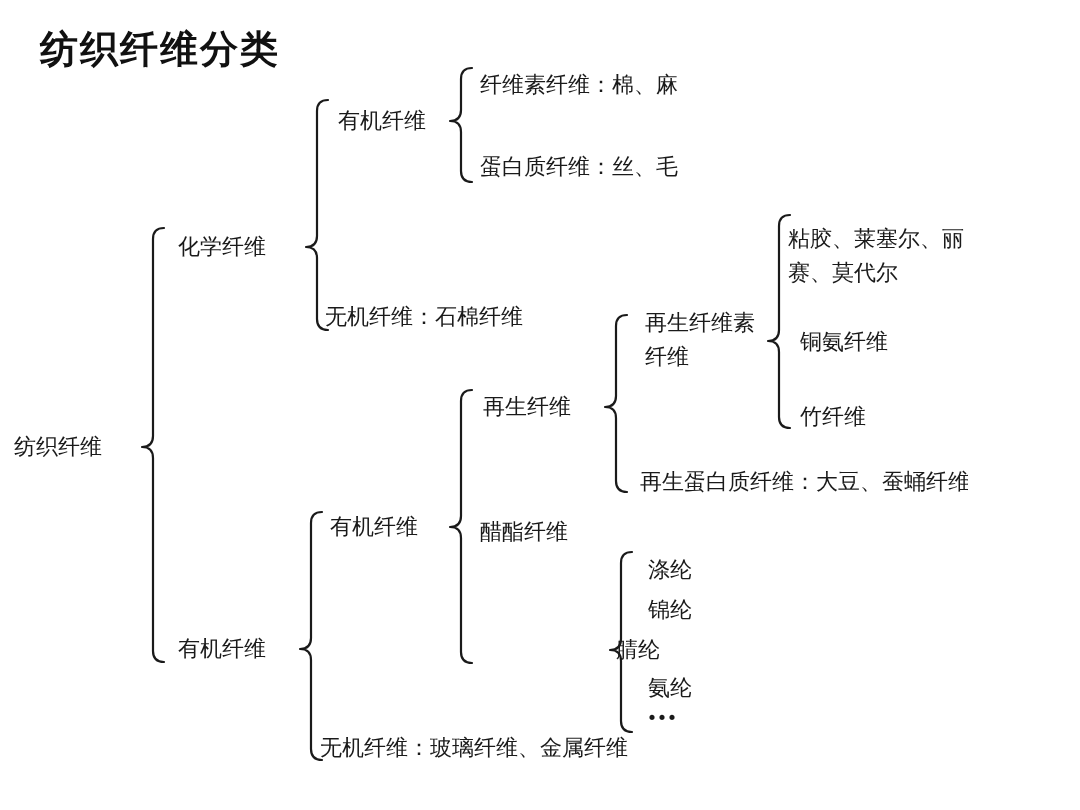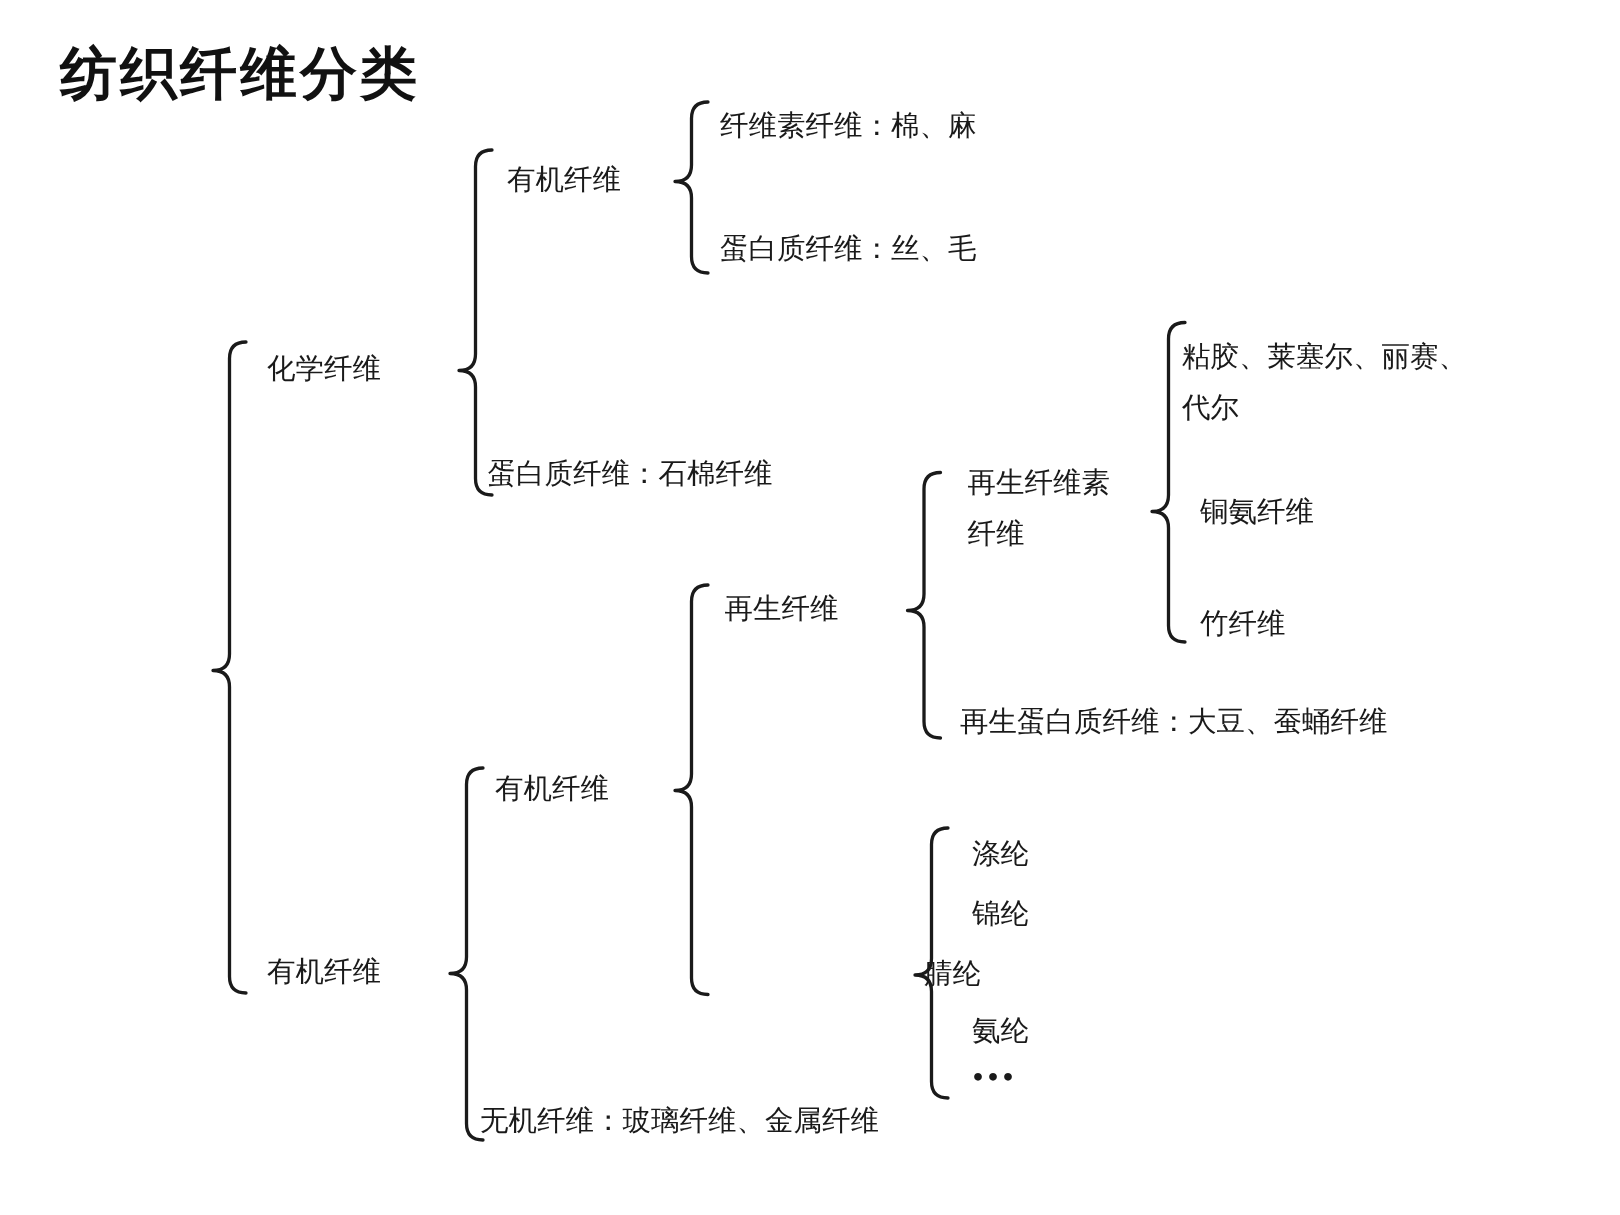--- a/index.html
+++ b/index.html
@@ -36,21 +36,21 @@
     top: 24px;
     margin: 0;
     font-family: "Liberation Sans", "DejaVu Sans", sans-serif;
     font-size: 38px;
     font-weight: 700;
     letter-spacing: 2px;
     color: #111;
   }
   .node {
     position: absolute;
-    font-size: 19px;
+    font-size: 22px;
     line-height: 34px;
     white-space: nowrap;
     color: #1a1a1a;
   }
   .node.wrap {
     white-space: normal;
   }
   .node.ellipsis {
     font-weight: 700;
     font-size: 32px;
@@ -68,38 +68,40 @@
       <path d="M 472 68 Q 461 68 461 79 L 461 110 Q 461 121 450 121 Q 461 121 461 132 L 461 171 Q 461 182 472 182"></path>
       <path d="M 322 512 Q 311 512 311 523 L 311 638 Q 311 649 300 649 Q 311 649 311 660 L 311 749 Q 311 760 322 760"></path>
       <path d="M 472 390 Q 461 390 461 401 L 461 516 Q 461 527 450 527 Q 461 527 461 538 L 461 652 Q 461 663 472 663"></path>
       <path d="M 627 315 Q 616 315 616 326 L 616 396 Q 616 407 605 407 Q 616 407 616 418 L 616 481 Q 616 492 627 492"></path>
       <path d="M 790 215 Q 779 215 779 226 L 779 330 Q 779 341 768 341 Q 779 341 779 352 L 779 417 Q 779 428 790 428"></path>
       <path d="M 632 552 Q 621 552 621 563 L 621 639 Q 621 650 610 650 Q 621 650 621 661 L 621 721 Q 621 732 632 732"></path>
     </svg>
 
   <h1 class="title">纺织纤维分类</h1>
 
+  <div class="node" style="left:14px;  top:430px">纺织纤维</div>
 
   <div class="node" style="left:178px; top:230px">化学纤维</div>
   <div class="node" style="left:178px; top:632px">有机纤维</div>
 
   <div class="node" style="left:338px; top:104px">有机纤维</div>
   <div class="node" style="left:480px; top:68px">纤维素纤维：棉、麻</div>
   <div class="node" style="left:480px; top:150px">蛋白质纤维：丝、毛</div>
-  <div class="node" style="left:325px; top:300px">蛋白质纤维：石棉纤维</div>
+  <div class="node" style="left:325px; top:300px">无机纤维：石棉纤维</div>
 
   <div class="node" style="left:330px; top:510px">有机纤维</div>
   <div class="node" style="left:483px; top:390px">再生纤维</div>
 
   <div class="node wrap" style="left:645px; top:306px; width:110px">再生纤维素纤维</div>
   <div class="node wrap" style="left:788px; top:222px; width:215px">粘胶、莱塞尔、丽赛、莫代尔</div>
   <div class="node" style="left:800px; top:325px">铜氨纤维</div>
   <div class="node" style="left:800px; top:400px">竹纤维</div>
   <div class="node" style="left:640px; top:465px">再生蛋白质纤维：大豆、蚕蛹纤维</div>
 
+  <div class="node" style="left:480px; top:515px">醋酯纤维</div>
 
   <div class="node" style="left:648px; top:553px">涤纶</div>
   <div class="node" style="left:648px; top:593px">锦纶</div>
   <div class="node" style="left:616px; top:633px">腈纶</div>
   <div class="node" style="left:648px; top:671px">氨纶</div>
   <div class="node ellipsis" style="left:648px; top:692px">...</div>
 
   <div class="node" style="left:320px; top:731px">无机纤维：玻璃纤维、金属纤维</div>
 
 </div>

